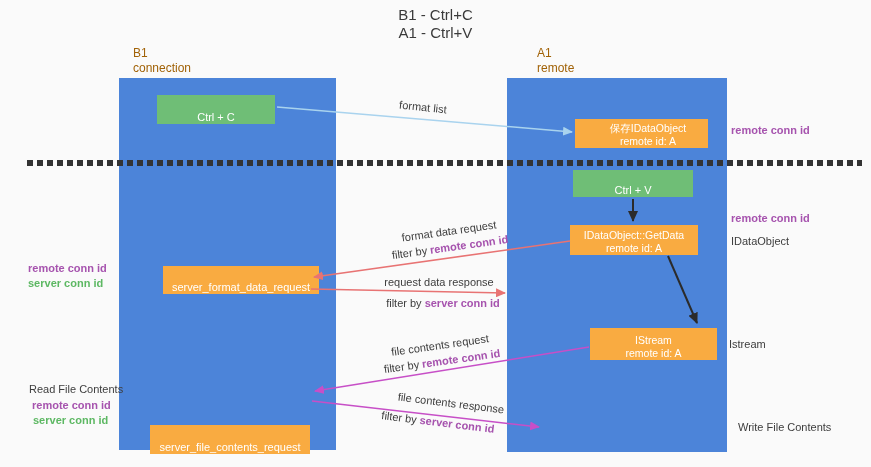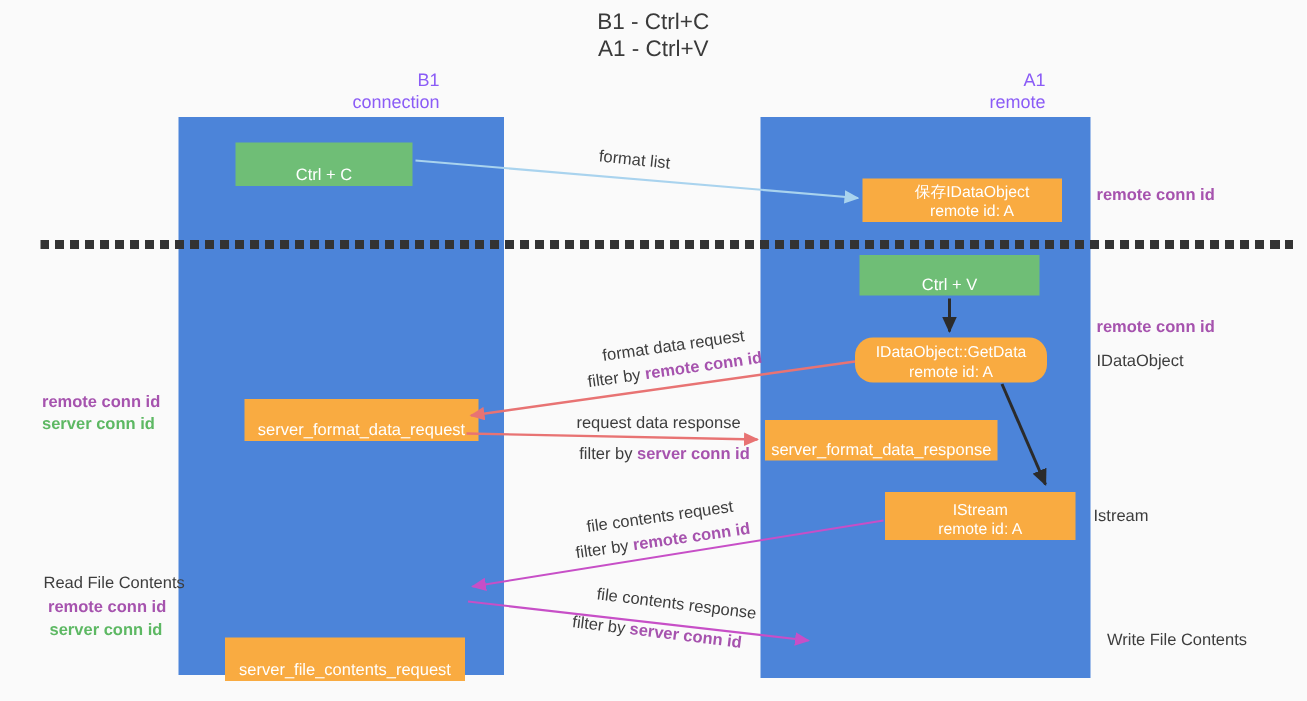--- a/index.html
+++ b/index.html
@@ -10,37 +10,37 @@
     color:#3d3d3d;
   }
   .title {
     position:absolute; left:0; top:6px; width:871px;
     text-align:center; font-size:15px; line-height:18px; color:#3a3a3a;
   }
   .col { position:absolute; background:#4c84d9; z-index:1; }
   .col-b1 { left:119px; top:78px; width:217px; height:372px; }
   .col-a1 { left:507px; top:78px; width:220px; height:374px; }
   .col-header {
-    position:absolute; width:160px; text-align:right;
-    font-size:12px; line-height:15px; color:#8b5cf6; z-index:2;
+    position:absolute; width:160px; text-align:left;
+    font-size:12px; line-height:15px; color:#a16207; z-index:2;
   }
   .hdr-b1 { left:133px; top:46px; }
   .hdr-a1 { left:537px; top:46px; }
   .node {
     position:absolute; z-index:2; display:flex; flex-direction:column;
     align-items:center; justify-content:flex-end; text-align:center;
     color:#ffffff; font-size:11px; line-height:13px;
   }
   .node.green  { background:#6fbe76; }
   .node.orange { background:#f9ab41; }
   .node.twoline { font-size:10.5px; line-height:13px; }
   .n-ctrl-c   { left:157px; top:95px;  width:118px; height:29px; }
   .n-save     { left:575px; top:119px; width:120px; height:29px;padding-left:13px; }
   .n-ctrl-v   { left:573px; top:170px; width:120px; height:27px; }
-  .n-getdata  { left:570px; top:225px; width:128px; height:30px;border-radius:12px; }
+  .n-getdata  { left:570px; top:225px; width:128px; height:30px; }
   .n-freq     { left:152px; top:266px; width:156px; height:28px;margin-left:11px; }
   .n-fresp    { left:510px; top:280px; width:155px; height:27px; }
   .n-istream  { left:590px; top:328px; width:127px; height:32px; }
   .n-fcreq    { left:150px; top:383px; width:160px; height:29px;margin-top:42px; }
   .n-fcresp   { left:543px; top:417px; width:164px; height:26px; }
   .dashline {
     position:absolute; left:27px; top:160px; width:835px; height:6px; z-index:4;
     background:repeating-linear-gradient(to right,#333 0px,#333 6px,transparent 6px,transparent 10px);
   }
   .sidelabel { position:absolute; font-size:11px; white-space:nowrap; z-index:2; }
@@ -88,23 +88,20 @@
   </div>
   <div class="node green n-ctrl-v">
     <span>Ctrl + V</span>
   </div>
   <div class="node orange twoline n-getdata">
     <span>IDataObject::GetData</span>
     <span>remote id: A</span>
   </div>
   <div class="node orange n-freq">
     <span>server_format_data_request</span>
-  </div>
-  <div class="node orange n-fresp">
-    <span>server_format_data_response</span>
   </div>
   <div class="node orange twoline n-istream">
     <span>IStream</span>
     <span>remote id: A</span>
   </div>
   <div class="node orange n-fcreq">
     <span>server_file_contents_request</span>
   </div>
 
   <svg class="arrows" width="871" height="467">

